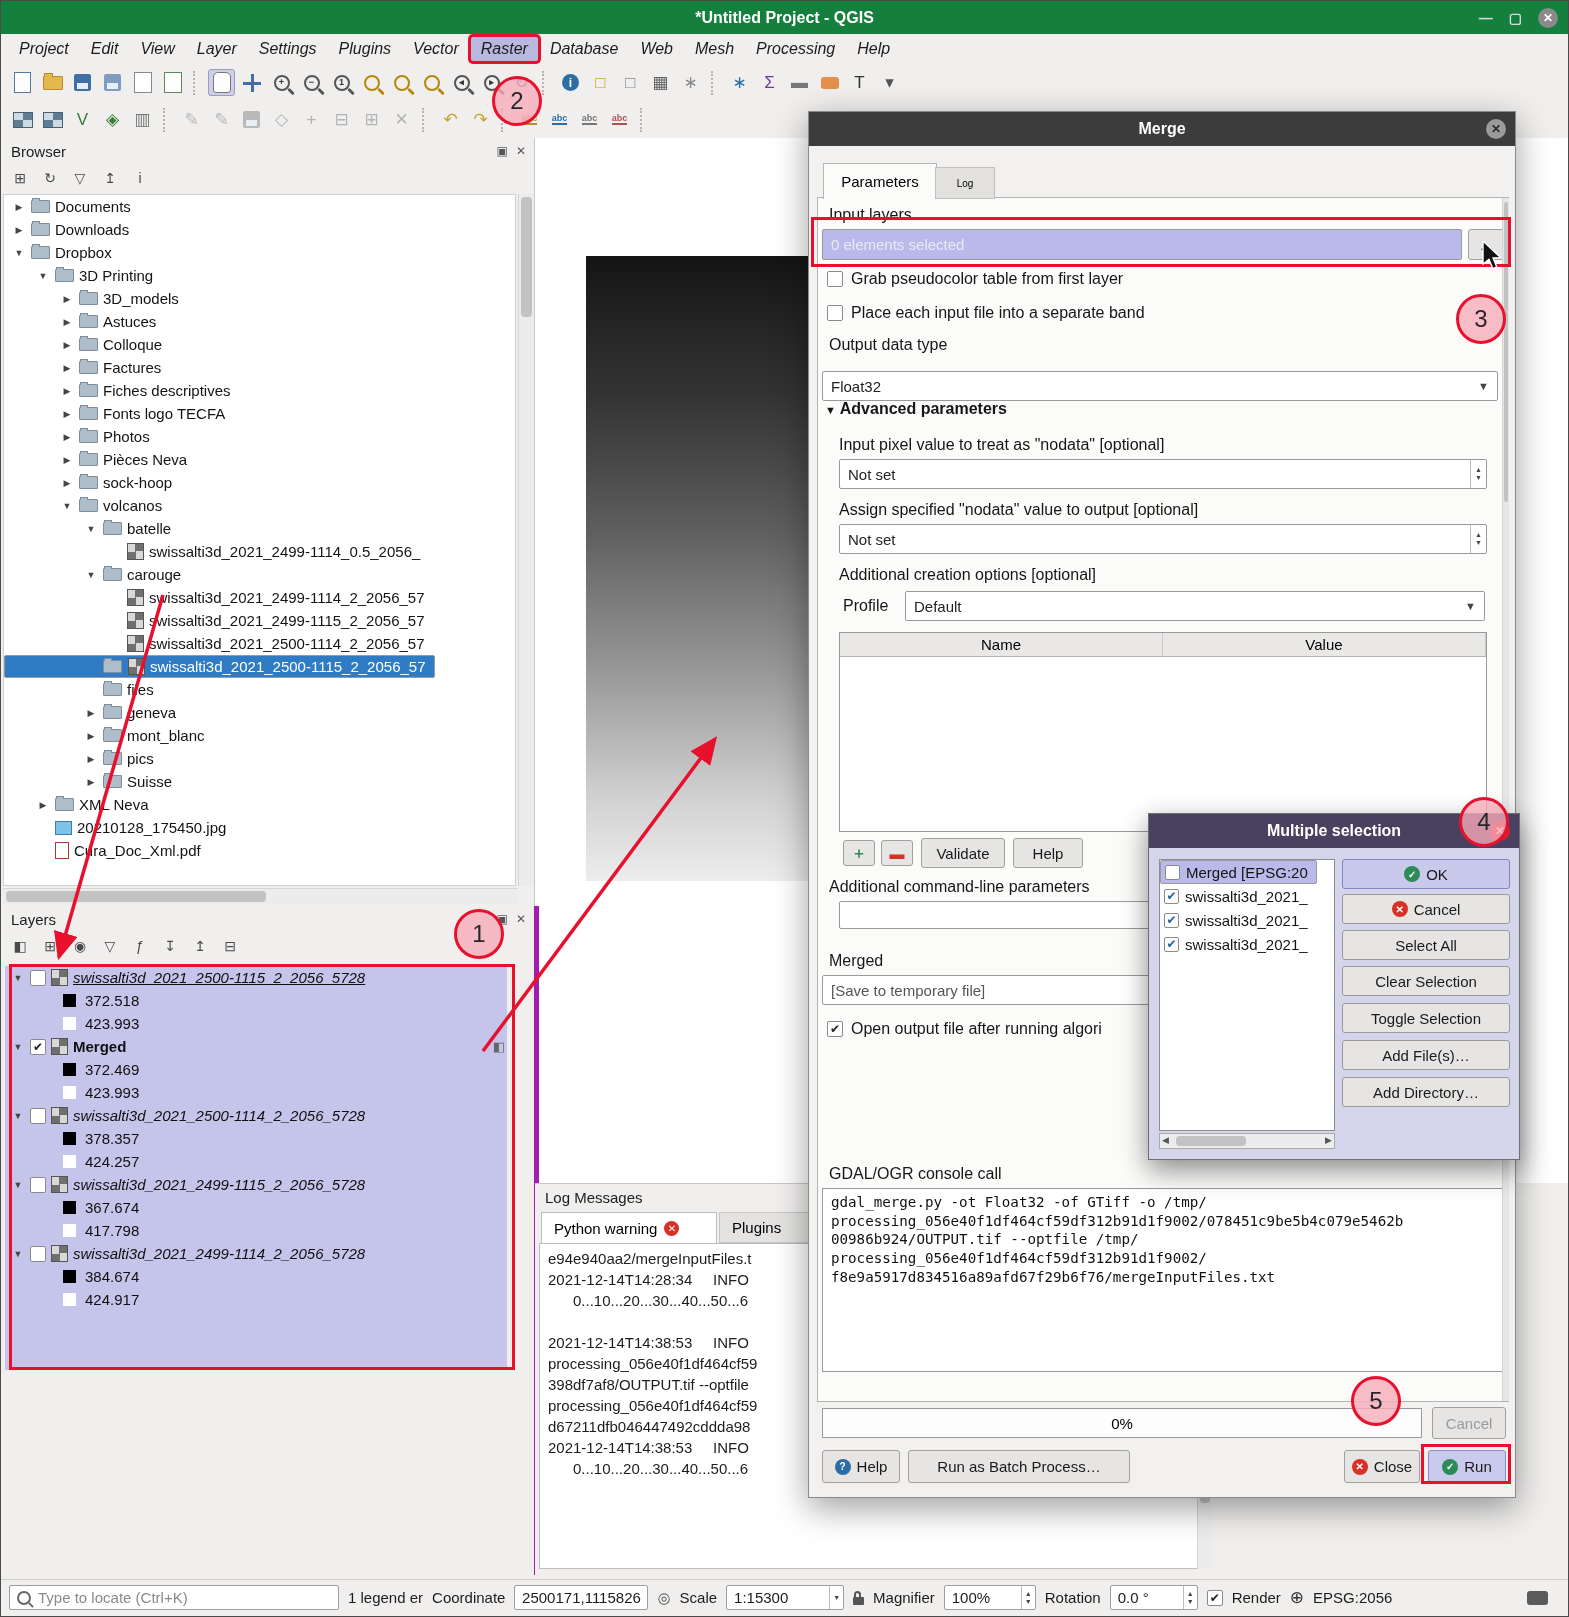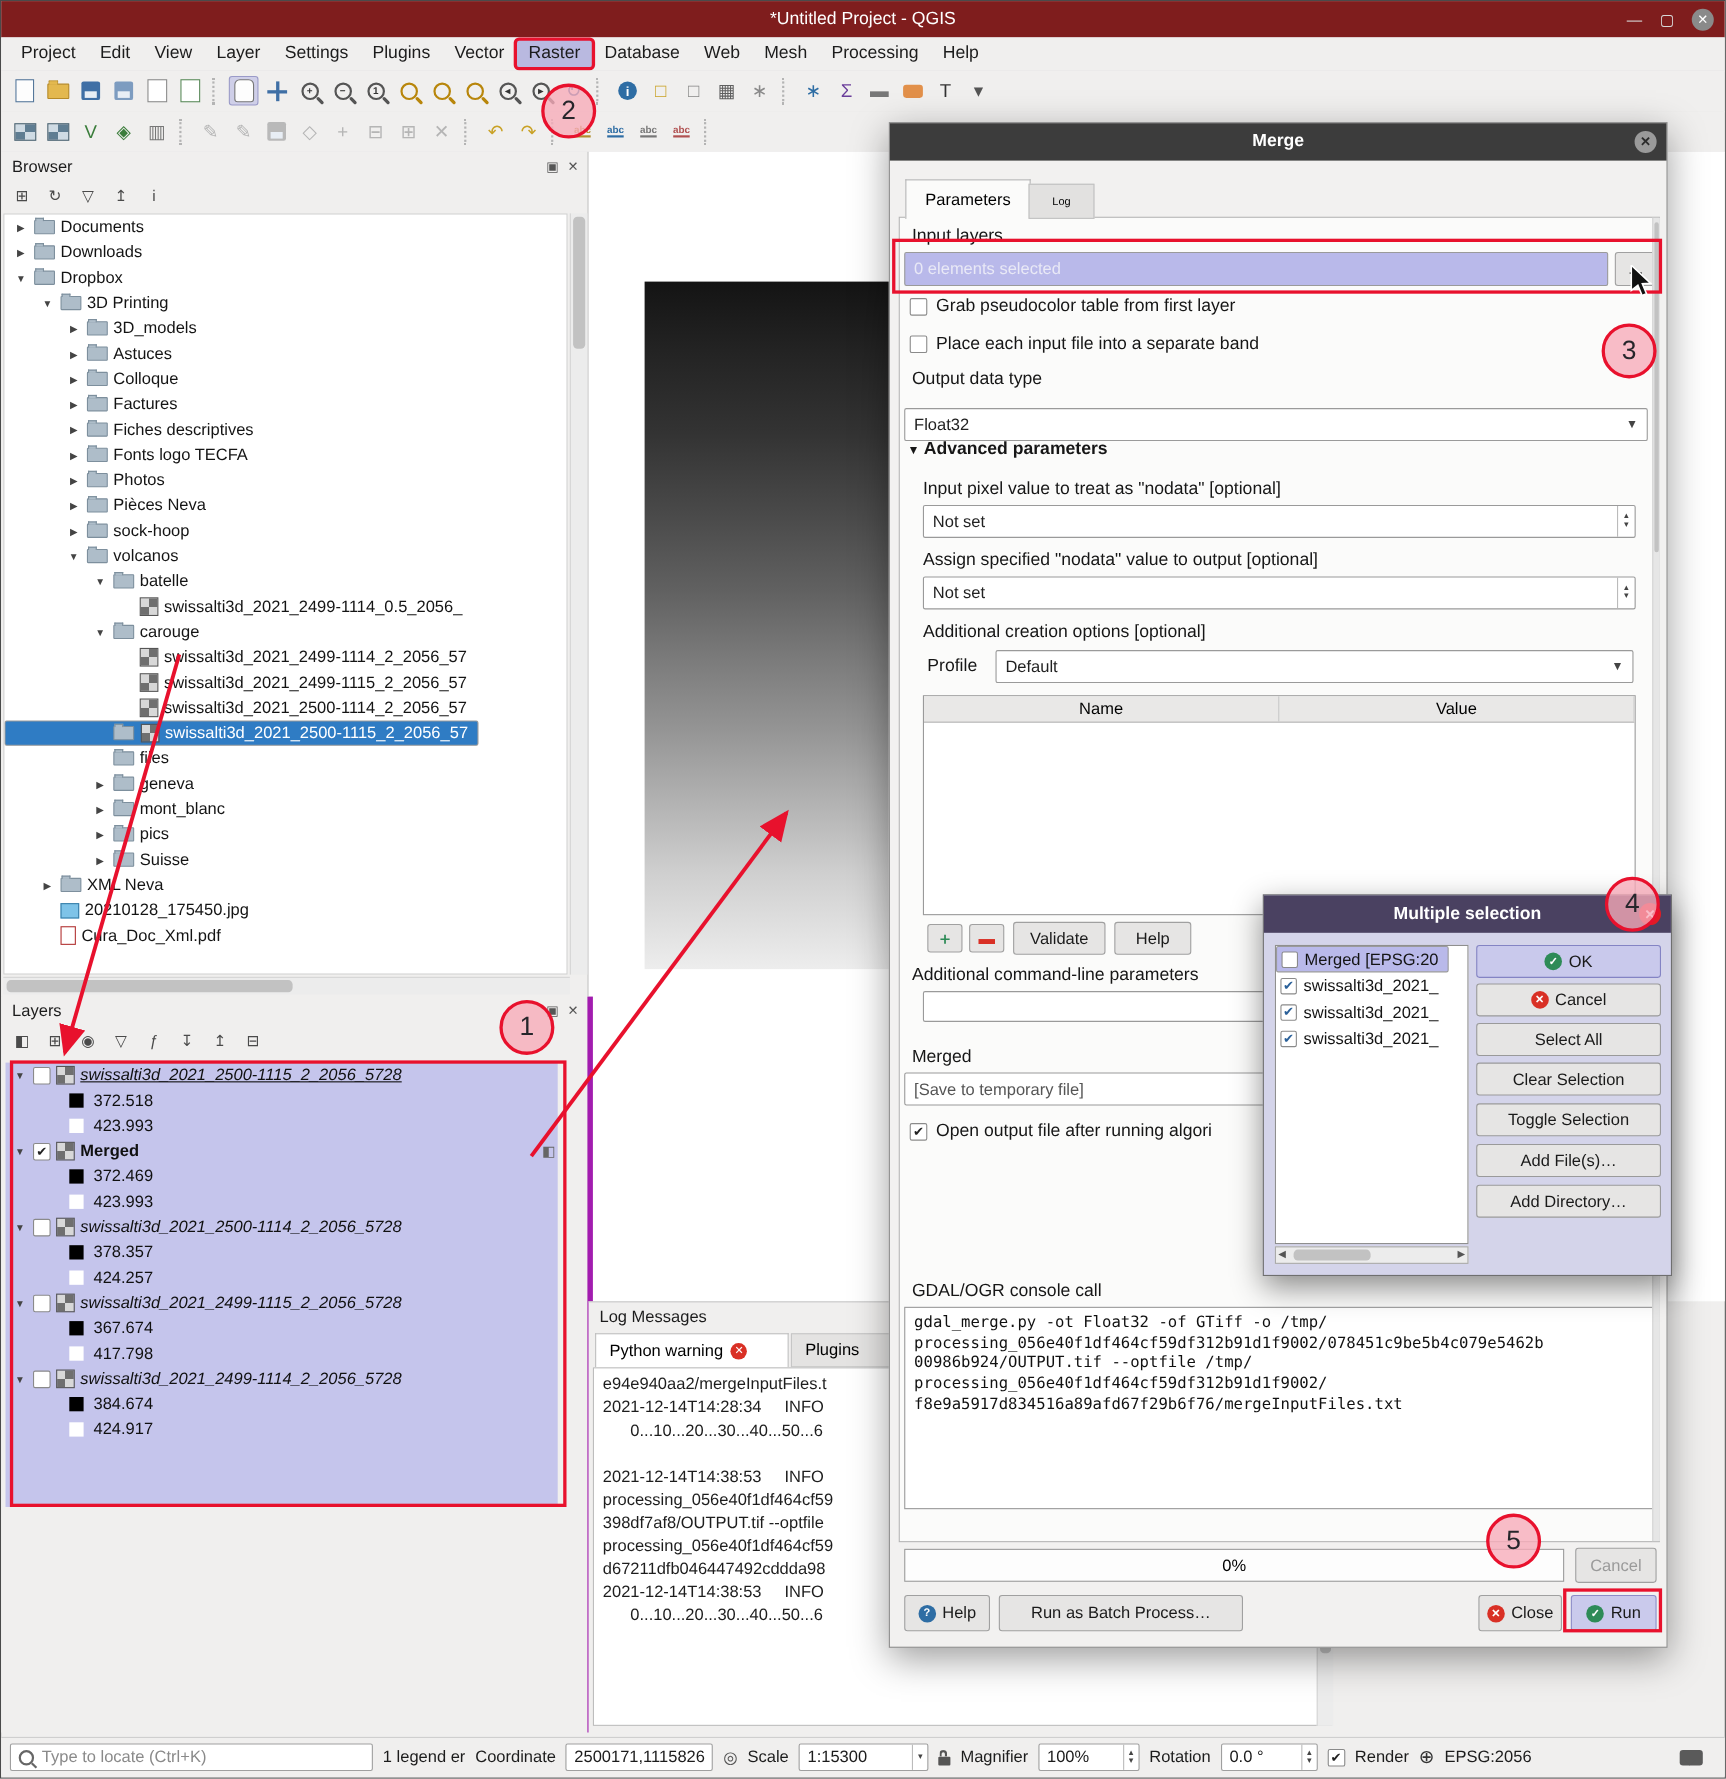--- a/index.html
+++ b/index.html
@@ -1,23 +1,23 @@
 <!DOCTYPE html>
 <html><head>
 <meta charset="utf-8">
 <style>
   html,body{margin:0;padding:0;background:#d0d0d0;font-family:"Liberation Sans",sans-serif;}
   #window{position:relative;width:1569px;height:1617px;background:#f0efee;overflow:hidden;border:1px solid #4a4a4a;box-sizing:border-box;}
   .abs{position:absolute;}
   
-  .titlebar{position:absolute;left:0;top:0;right:0;height:33px;background:#7f1d1d;color:#fff;display:flex;align-items:center;justify-content:center;font-size:16px;font-weight:normal;}
+  .titlebar{position:absolute;left:0;top:0;right:0;height:33px;background:#15803d;color:#fff;display:flex;align-items:center;justify-content:center;font-size:16px;font-weight:bold;}
   .win-controls{position:absolute;right:10px;top:0;height:33px;display:flex;gap:16px;align-items:center;color:#d8d8d8;font-size:14px;}
   .win-close{width:20px;height:20px;border-radius:50%;background:#8a8a8a;color:#fff;display:flex;align-items:center;justify-content:center;font-size:12px;}
   .menubar{position:absolute;top:33px;left:0;right:0;height:30px;background:#f0efee;display:flex;align-items:center;padding-left:8px;gap:2px;font-size:16px;color:#1c1c1c;border-bottom:1px solid #dcdcdc;}
-  .menu-item{padding:3px 10px;border-radius:2px;}
+  .menu-item{padding:3px 10px;border-radius:2px;font-style:italic;}
   .menu-item.hl{background:#b9b9e0;box-shadow:0 0 0 3px #e8112d;}
   .toolbar{position:absolute;left:0;right:0;background:#f0efee;display:flex;align-items:center;padding-left:8px;gap:3px;border-bottom:1px solid #e0e0e0;}
   #toolbar1{top:63px;height:37px;}
   #toolbar2{top:100px;height:37px;}
   .tbi{width:27px;height:27px;display:flex;align-items:center;justify-content:center;border-radius:3px;font-size:17px;flex:0 0 auto;}
   .tbi.active{background:#cfcfe8;border:1px solid #9a9ac8;box-sizing:border-box;}
   .tb-sep{width:6px;height:24px;border-left:2px dotted #b4b4b4;margin:0 4px;flex:0 0 auto;}
   .ic-g{font-size:17px;line-height:1;}
   .ic-page{width:15px;height:19px;background:#fdfdfd;border:1px solid #55779a;}
   .ic-folder{width:18px;height:12px;background:#e3b84f;border:1px solid #b68a28;border-radius:1px;position:relative;}

